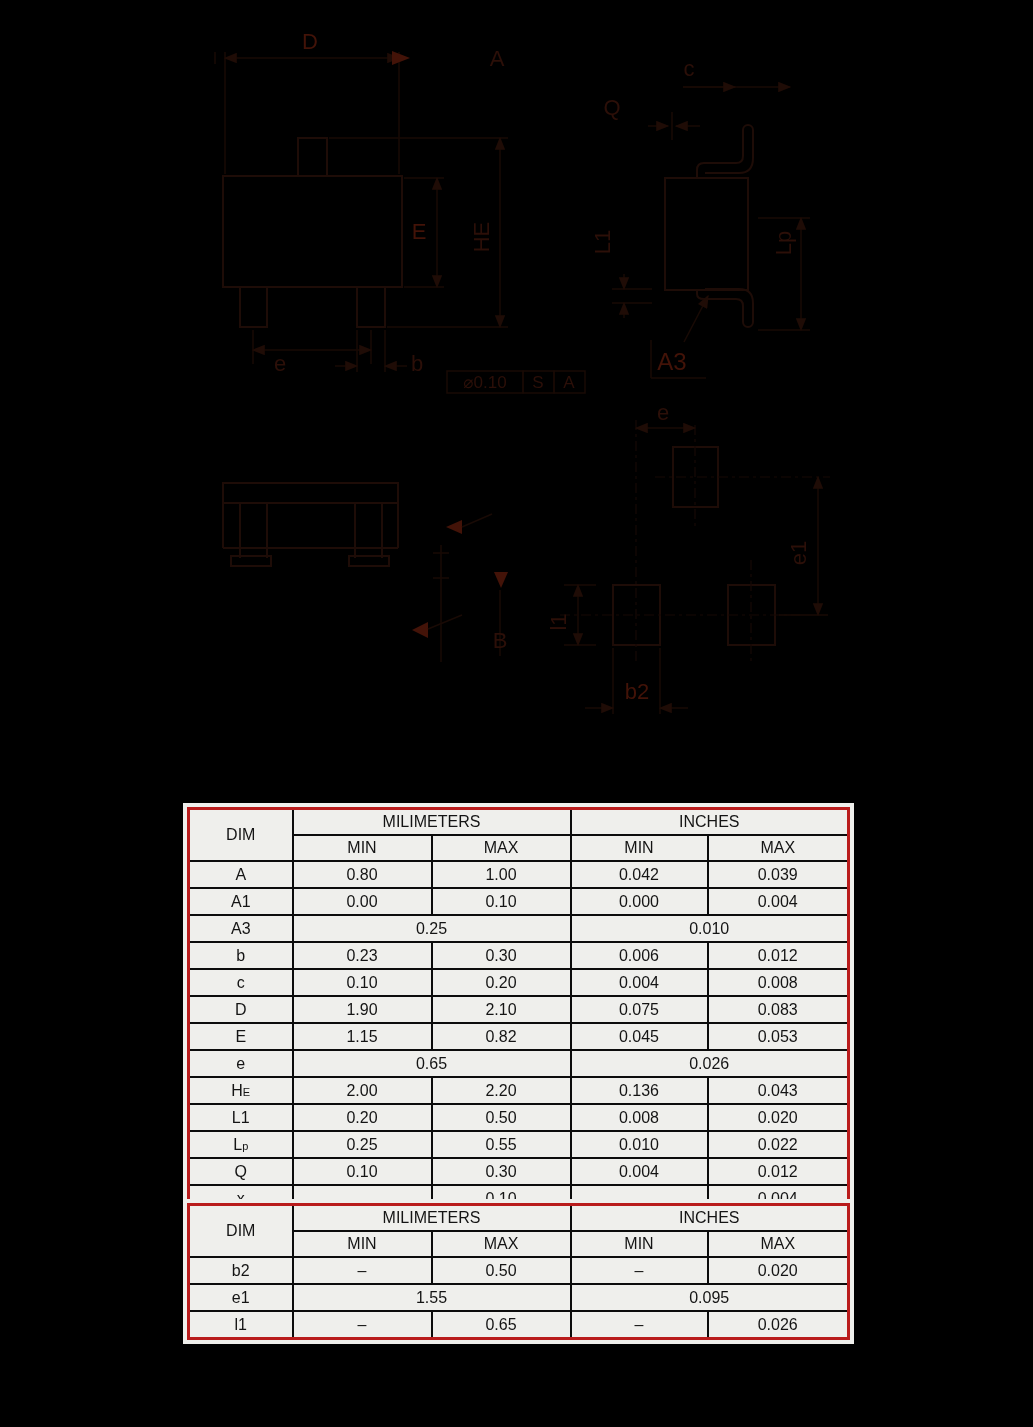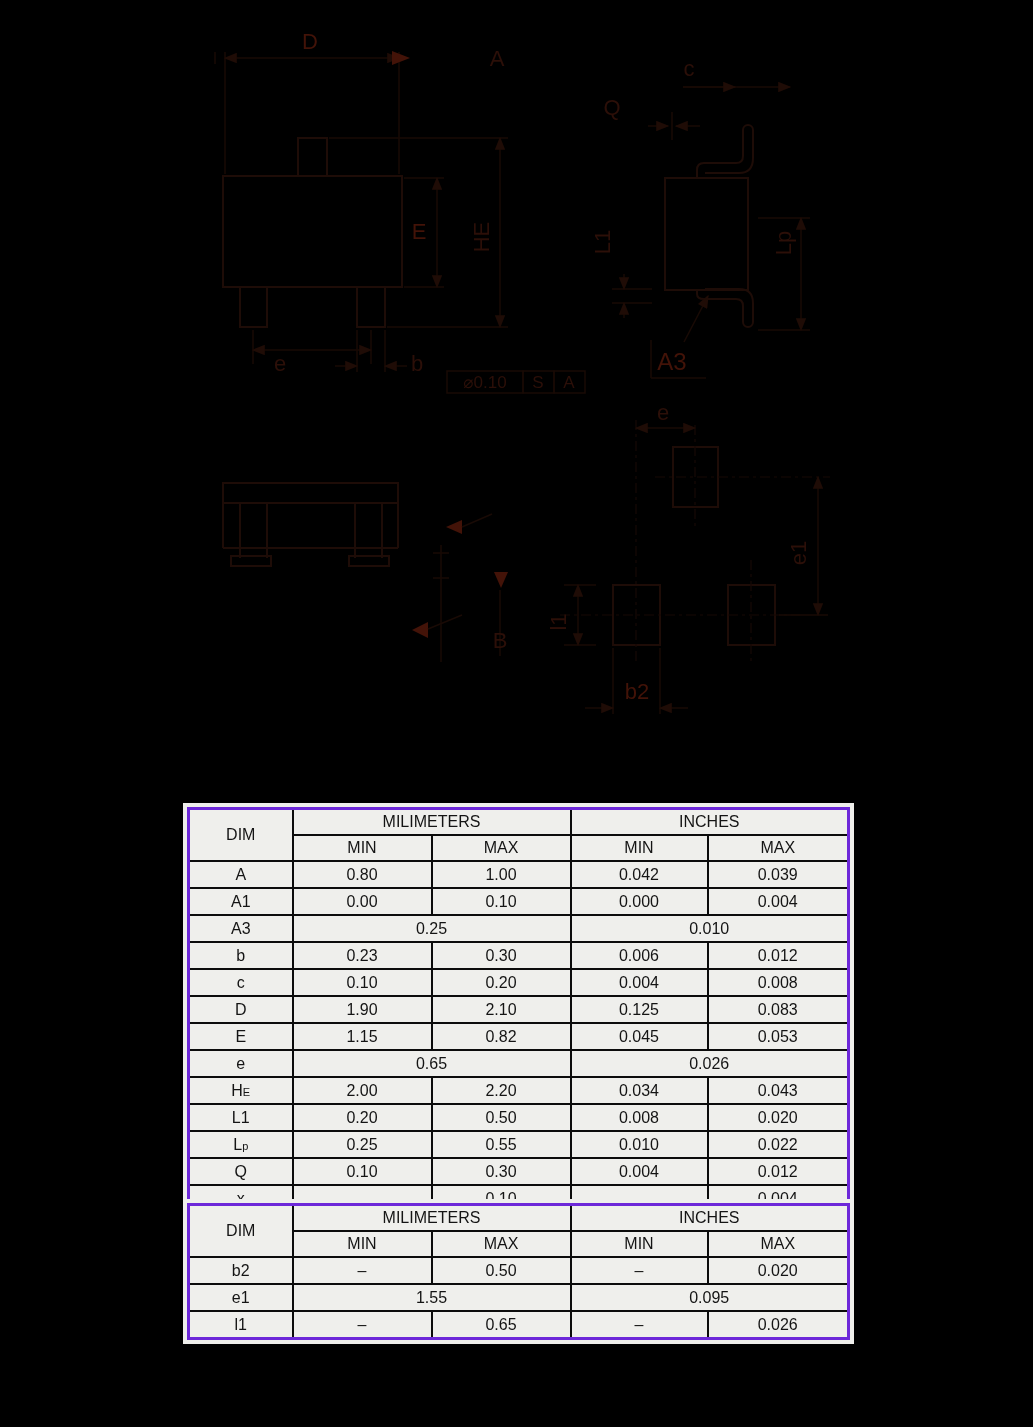--- a/index.html
+++ b/index.html
@@ -10,21 +10,21 @@
   .ol{fill:none;stroke:#1e0c07;stroke-width:2;}
   .dm{fill:none;stroke:#190a05;stroke-width:1.5;}
   .cl{fill:none;stroke:#170905;stroke-width:1.2;stroke-dasharray:10 4 3 4;}
   .ac{fill:#431308;stroke:none;}
   .lb{font-family:"Liberation Sans",sans-serif;font-size:22px;fill:#2c0f08;text-anchor:middle;}
   .lba{fill:#431308;}
   .lbs{font-size:17px;}
   .lbg{font-size:24px;}
   
   .tblwrap{position:absolute;background:#efefec;padding:4px;}
-  .tblwrap table{border-collapse:collapse;border:3px solid #6d28d9;table-layout:fixed;}
+  .tblwrap table{border-collapse:collapse;border:3px solid #b91c1c;table-layout:fixed;}
   .tblwrap th,.tblwrap td{border:2px solid #0c0c0c;height:25px;text-align:center;
       font-family:"Liberation Sans",sans-serif;font-size:16px;font-weight:400;
       color:#141414;padding:0;line-height:1;}
   .tblwrap thead th{height:24px;}
   .sub{font-size:11px;}
   #table-0{left:183px;top:803px;}
   #table-1{left:183px;top:1199px;}
 </style>
 </head>
 <body>
@@ -221,40 +221,40 @@
             <td>c</td>
             <td>0.10</td>
             <td>0.20</td>
             <td>0.004</td>
             <td>0.008</td>
           </tr>
           <tr>
             <td>D</td>
             <td>1.90</td>
             <td>2.10</td>
-            <td>0.125</td>
+            <td>0.075</td>
             <td>0.083</td>
           </tr>
           <tr>
             <td>E</td>
             <td>1.15</td>
             <td>0.82</td>
             <td>0.045</td>
             <td>0.053</td>
           </tr>
           <tr>
             <td>e</td>
             <td colspan="2">0.65</td>
             <td colspan="2">0.026</td>
           </tr>
           <tr>
             <td>H<span class="sub">E</span></td>
             <td>2.00</td>
             <td>2.20</td>
-            <td>0.034</td>
+            <td>0.136</td>
             <td>0.043</td>
           </tr>
           <tr>
             <td>L1</td>
             <td>0.20</td>
             <td>0.50</td>
             <td>0.008</td>
             <td>0.020</td>
           </tr>
           <tr>

